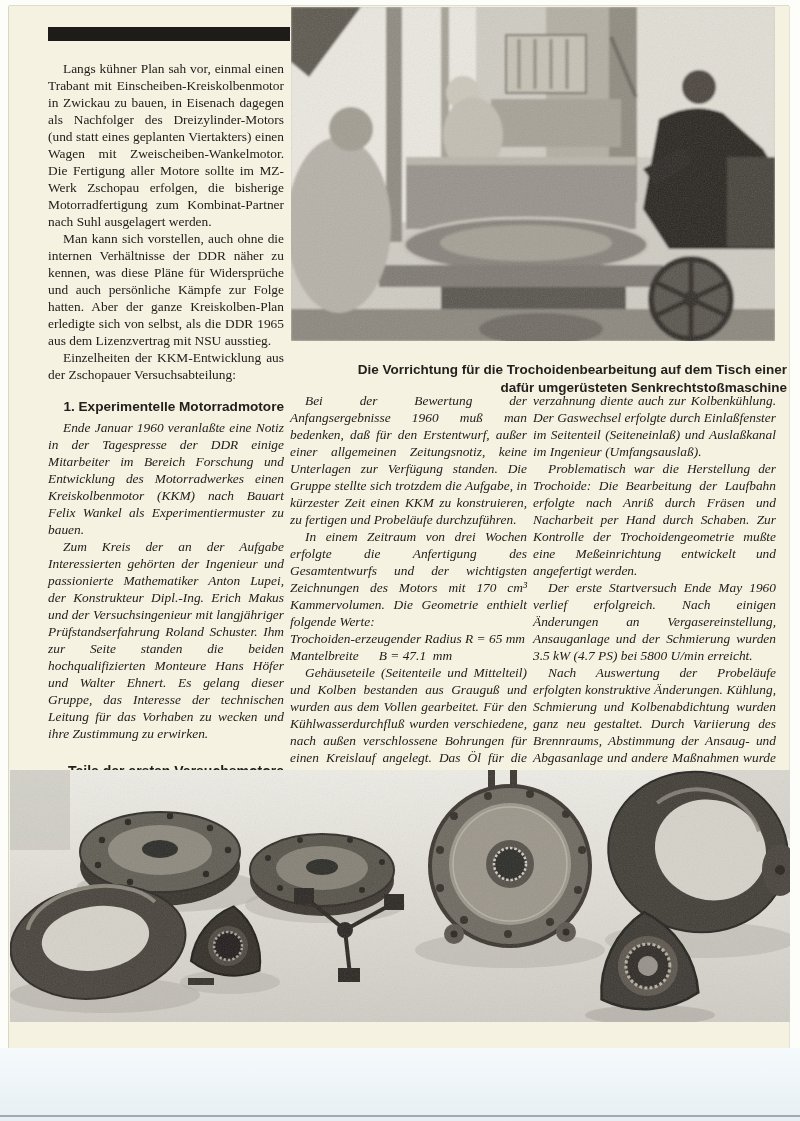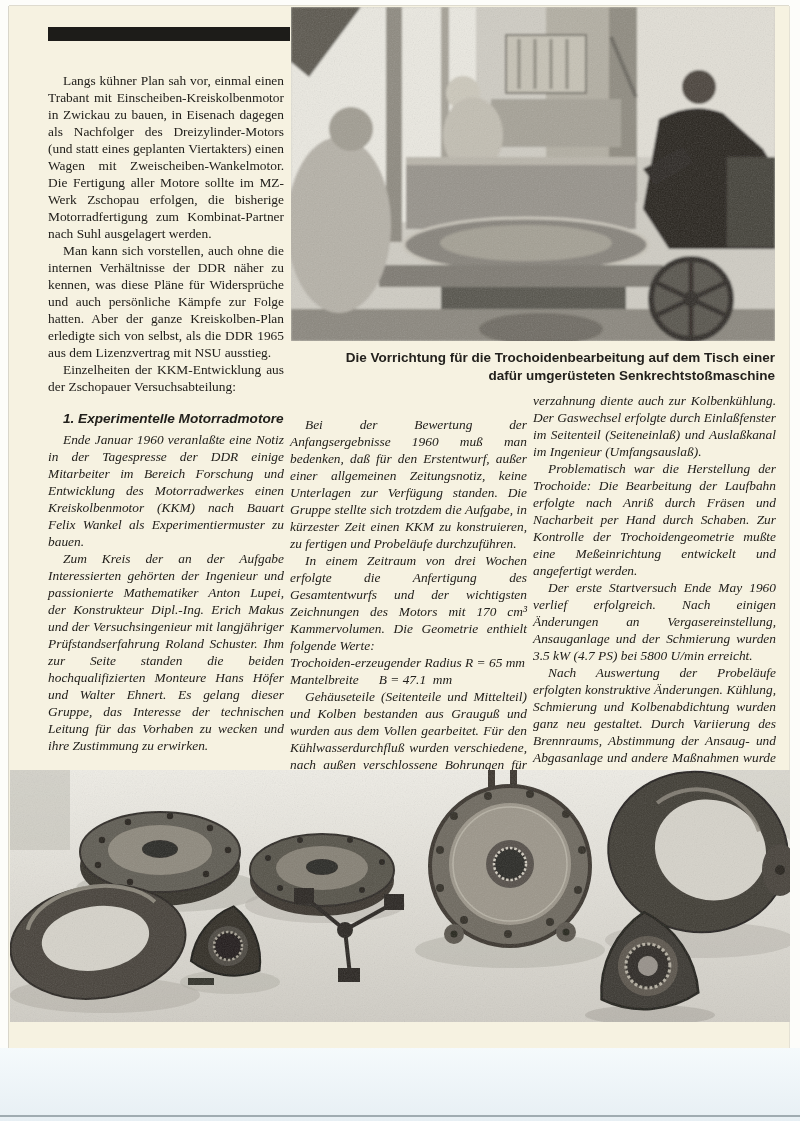--- a/index.html
+++ b/index.html
@@ -13,44 +13,44 @@
   .scan{position:relative;width:800px;height:1121px;background:#fdfdfa;}
   .paper{
     position:absolute;left:9px;top:6px;width:780px;height:1042px;
     background:#f6f2e1;
     box-shadow:-1px 0 0 #d9d6ca, 0 -1px 0 #dedbcf, 1px 0 0 #e4e1d4;
   }
   .accent-bar{position:absolute;left:48px;top:27px;width:242px;height:14px;background:#1d1c19;}
   
   .col{position:absolute;text-align:justify;font-size:13.4px;line-height:17px;}
   .col p{margin:0;}
-  .col-left{left:48px;top:72px;width:236px;}
-  .col-mid{left:290px;top:392px;width:237px;margin-top:24px;}
+  .col-left{left:48px;top:60px;width:236px;}
+  .col-mid{left:290px;top:392px;width:237px;}
   .col-right{left:533px;top:392px;width:243px;}
   .ind{text-indent:15px;}
   .ital{font-style:italic;}
   .sec-heading{
     margin:15px 0 4px 0;
     font-family:"Liberation Sans","DejaVu Sans",sans-serif;
-    font-style:italic;font-weight:bold;font-size:13.6px;line-height:17px;
-    text-indent:15px;text-align:left;
+    font-weight:bold;font-size:13.6px;line-height:17px;
+    text-indent:15px;text-align:right;
   }
   .spec{white-space:pre-wrap;text-align:left;}
   .left-caption{
     margin-top:19px !important;
     font-family:"Liberation Sans","DejaVu Sans",sans-serif;
     font-weight:bold;font-size:14px;line-height:20px;
     text-align:right;text-indent:0;
   }
   
   .photo-top{position:absolute;left:291px;top:7px;width:484px;height:334px;margin:0;overflow:hidden;background:#cfccc3;}
   .photo-bottom{position:absolute;left:10px;top:770px;width:780px;height:252px;margin:0;overflow:hidden;background:#e3e1da;}
   .photo-top svg,.photo-bottom svg{display:block;}
   .caption-top{
-    position:absolute;left:325px;top:349px;width:450px;margin:0;
+    position:absolute;left:325px;top:349px;width:450px;margin:12px;
     font-family:"Liberation Sans","DejaVu Sans",sans-serif;
     font-weight:bold;font-size:13.5px;line-height:17.5px;
     text-align:right;color:#23211d;
   }
   
   .bottom-strip{position:absolute;left:0;top:1048px;width:800px;height:73px;background:linear-gradient(#f5fafc,#e7eff4);}
   .bottom-strip .edge-line{position:absolute;left:0;bottom:4px;width:100%;height:2px;background:#9fabb1;}
 </style>
 </head>
 <body>

